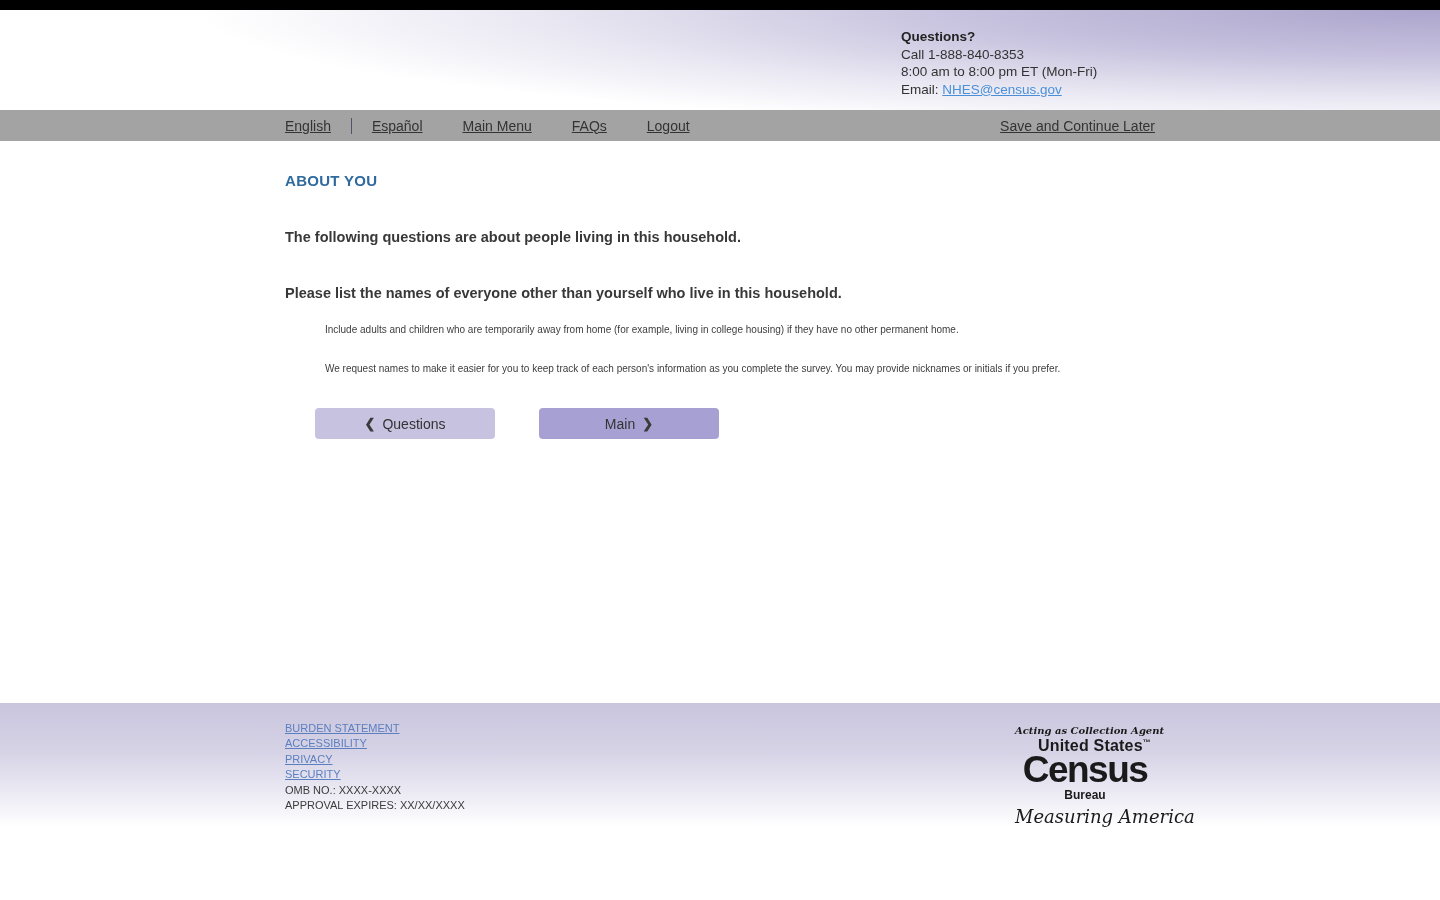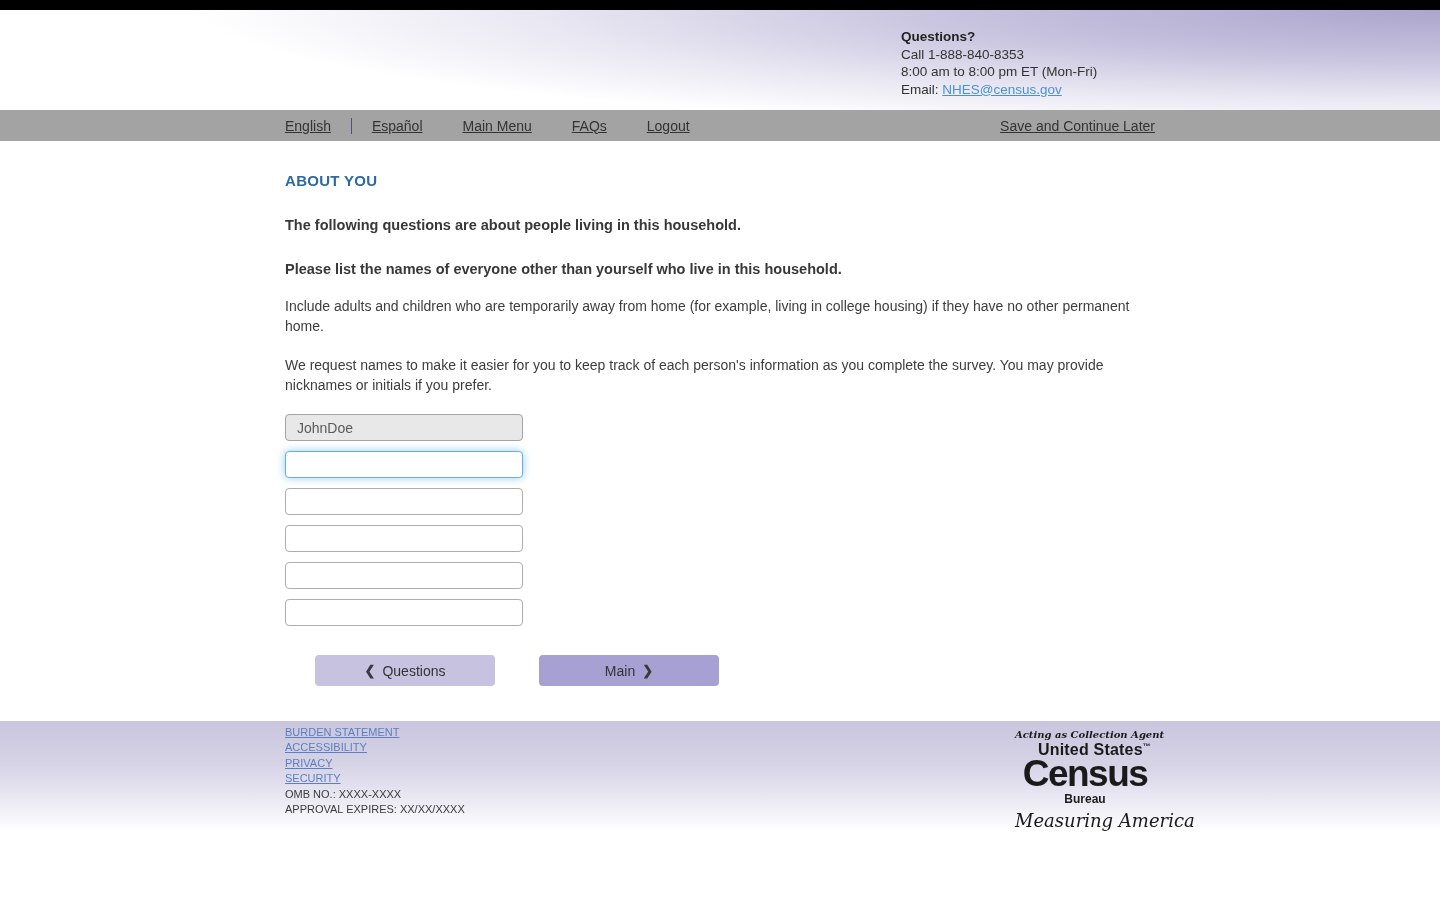--- a/index.html
+++ b/index.html
@@ -42,22 +42,22 @@
   .nav-sep { width: 1px; height: 16px; background: #55506b; margin: 0 20px; }
   .nav-gap { margin-right: 40px; }
   .nav-right { margin-left: auto; }
 
   
   .main { min-height: 515px; }
   .section-title {
     margin-top: 31px;
     font-size: 15px; font-weight: bold; color: #2e6a9e; letter-spacing: 0.3px;
   }
-  .p-bold { margin-top: 28px; font-size: 14.5px; font-weight: bold; color: #383838; }
-  .p-normal { margin-top: 19px; font-size: 14px; color: #3d3d3d; line-height: 20px; max-width: 860px; }
+  .p-bold { margin-top: 40px; font-size: 14.5px; font-weight: bold; color: #383838; }
+  .p-normal { margin-top: 19px; font-size: 10px; color: #3d3d3d; line-height: 20px; max-width: 860px; margin-left: 40px; }
   .p-italic { margin-top: 19px; font-size: 14.5px; font-style: italic; color: #3d3d3d; }
 
   .name-inputs { margin-top: 19px; }
   .name-input {
     display: block;
     width: 238px; height: 27px;
     margin-bottom: 10px;
     border: 1px solid #aeaeae; border-radius: 4px;
     padding: 0 11px; font-size: 14px; color: #555555;
     font-family: "Liberation Sans", sans-serif;
@@ -78,24 +78,24 @@
     display: inline-flex; align-items: center; justify-content: center;
   }
   .btn-previous { background: #c6c2e0; margin-left: 30px; }
   .btn-next { background: #a6a1d2; margin-left: 44px; }
   .chevron { font-size: 13px; font-weight: bold; color: #3a3a3a; }
   .chevron.left { margin-right: 7px; }
   .chevron.right { margin-left: 7px; }
 
   
   .footer-band {
-    margin-top: 34px;
+    margin-top: 16px;
     min-height: 106px;
     background: linear-gradient(to bottom, #c9c5de 0%, #d6d3e6 40%, #efeef6 78%, #ffffff 100%);
-    padding-top: 4px;
+    padding-top: 18px;
   }
   .footer-inner { width: 870px; margin: 0 auto; display: flex; justify-content: space-between; }
   .footer-left { font-size: 11px; line-height: 15.4px; }
   .footer-link {
     display: block; color: #5b7fc0; text-decoration: underline;
     text-transform: uppercase; cursor: pointer;
   }
   .footer-meta { color: #3b3b3b; }
 
   
@@ -151,28 +151,20 @@
 
 <div class="main">
   <div class="container">
     <div class="section-title">ABOUT YOU</div>
 
     <p class="p-bold">The following questions are about people living in this household.</p>
     <p class="p-bold">Please list the names of everyone other than yourself who live in this household.</p>
     <p class="p-normal">Include adults and children who are temporarily away from home (for example, living in college housing) if they have no other permanent home.</p>
     <p class="p-normal">We request names to make it easier for you to keep track of each person's information as you complete the survey. You may provide nicknames or initials if you prefer.</p>
 
-    <div class="name-inputs">
-      <input type="text" class="name-input is-disabled" disabled="" value="JohnDoe" style="">
-      <input type="text" class="name-input is-focused" value="" style="">
-      <input type="text" class="name-input" value="" style="">
-      <input type="text" class="name-input" value="" style="">
-      <input type="text" class="name-input" value="" style="">
-      <input type="text" class="name-input" value="" style="">
-    </div>
 
     <div class="button-row">
       <button class="btn btn-previous">
         <span class="chevron left">❮</span>
         <span>Questions</span>
       </button>
       <button class="btn btn-next">
         <span>Main</span>
         <span class="chevron right">❯</span>
       </button>

